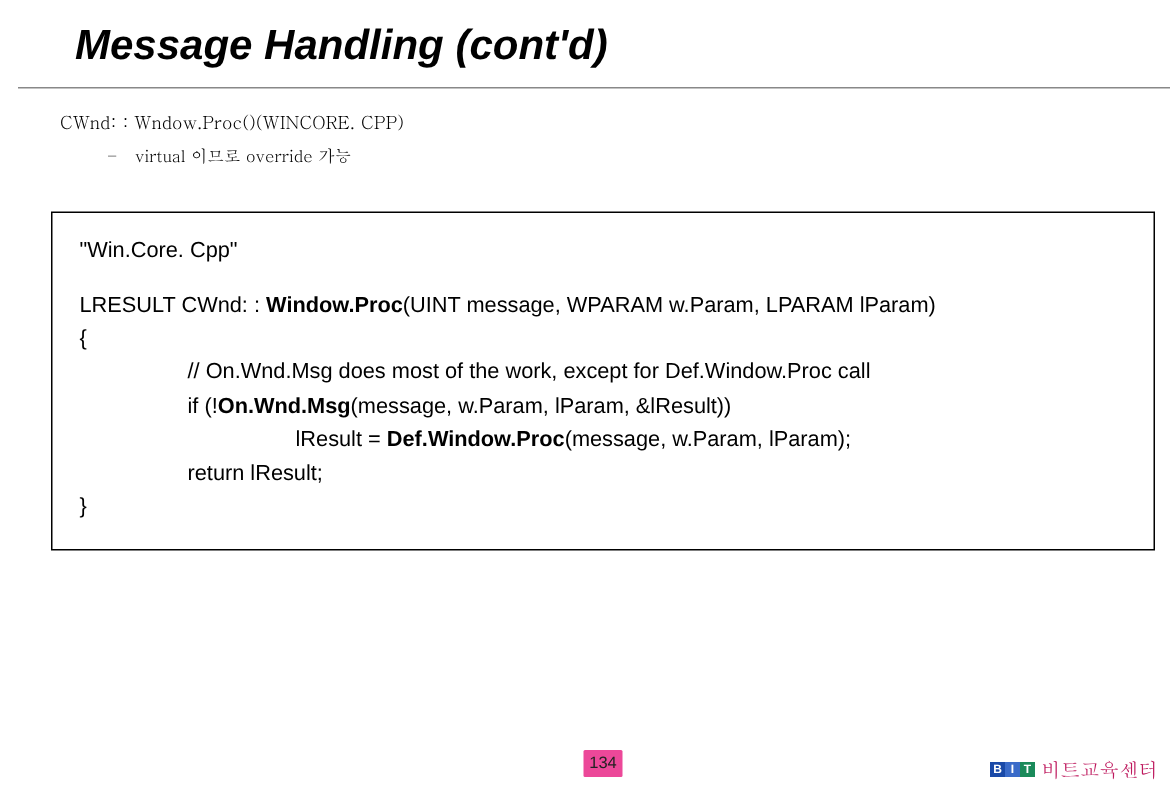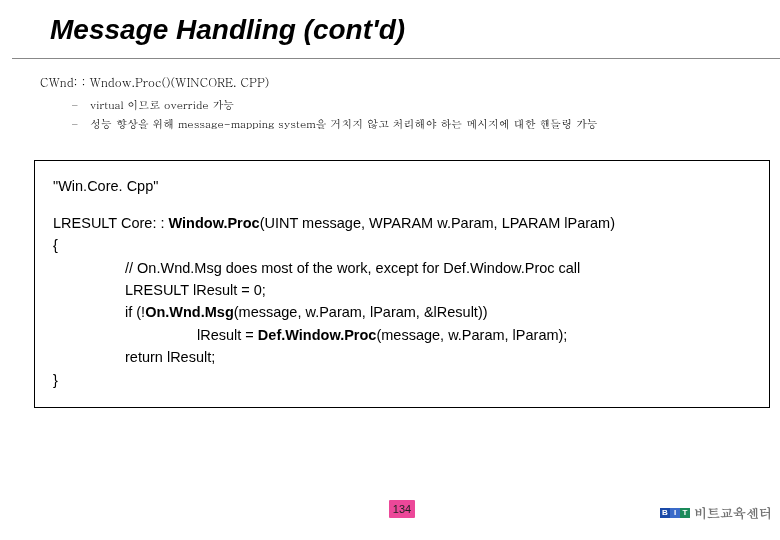--- a/index.html
+++ b/index.html
@@ -113,48 +113,46 @@
     display: flex;
     align-items: center;
     justify-content: center;
     font-weight: bold;
   }
   .lc1 { background: #1a4aa8; }
   .lc2 { background: #3a6bc9; }
   .lc3 { background: #1a8a5a; }
   .logo-text {
     font-size: 13px;
-    font-weight: bold;
-    color: #737373;
+    font-weight: normal;
+    color: #be185d;
     font-family: Batang, serif;
   }
 </style>
 </head>
 <body>
 
 <div class="slide">
   <div class="title">Message Handling (cont'd)</div>
   <hr class="hr">
 
   <div class="section-head">CWnd: : Wndow.Proc()(WINCORE. CPP)</div>
 
   <div class="bullets">
     <div class="bullet">virtual 이므로 override 가능</div>
-    <div class="bullet">성능 향상을 위해 message-mapping system을 거치지 않고 처리해야 하는 메시지에 대한 핸들링 가능</div>
   </div>
 
   <div class="codebox">
     <div class="file">"Win.Core. Cpp"</div>
     <div class="sig-line">
-      <span>LRESULT Core: : </span><span class="b">Window.Proc</span><span>(UINT message, WPARAM w.Param, LPARAM lParam)</span>
+      <span>LRESULT CWnd: : </span><span class="b">Window.Proc</span><span>(UINT message, WPARAM w.Param, LPARAM lParam)</span>
     </div>
     <div class="brace">{</div>
     <div class="body-lines">
       <div>// On.Wnd.Msg does most of the work, except for Def.Window.Proc call</div>
-      <div>LRESULT lResult = 0;</div>
       <div>
         <span>if (!</span><span class="b">On.Wnd.Msg</span><span>(message, w.Param, lParam, &amp;lResult))</span>
       </div>
       <div class="indent2">
         <span>lResult = </span><span class="b">Def.Window.Proc</span><span>(message, w.Param, lParam);</span>
       </div>
       <div>return lResult;</div>
     </div>
     <div>}</div>
   </div>

